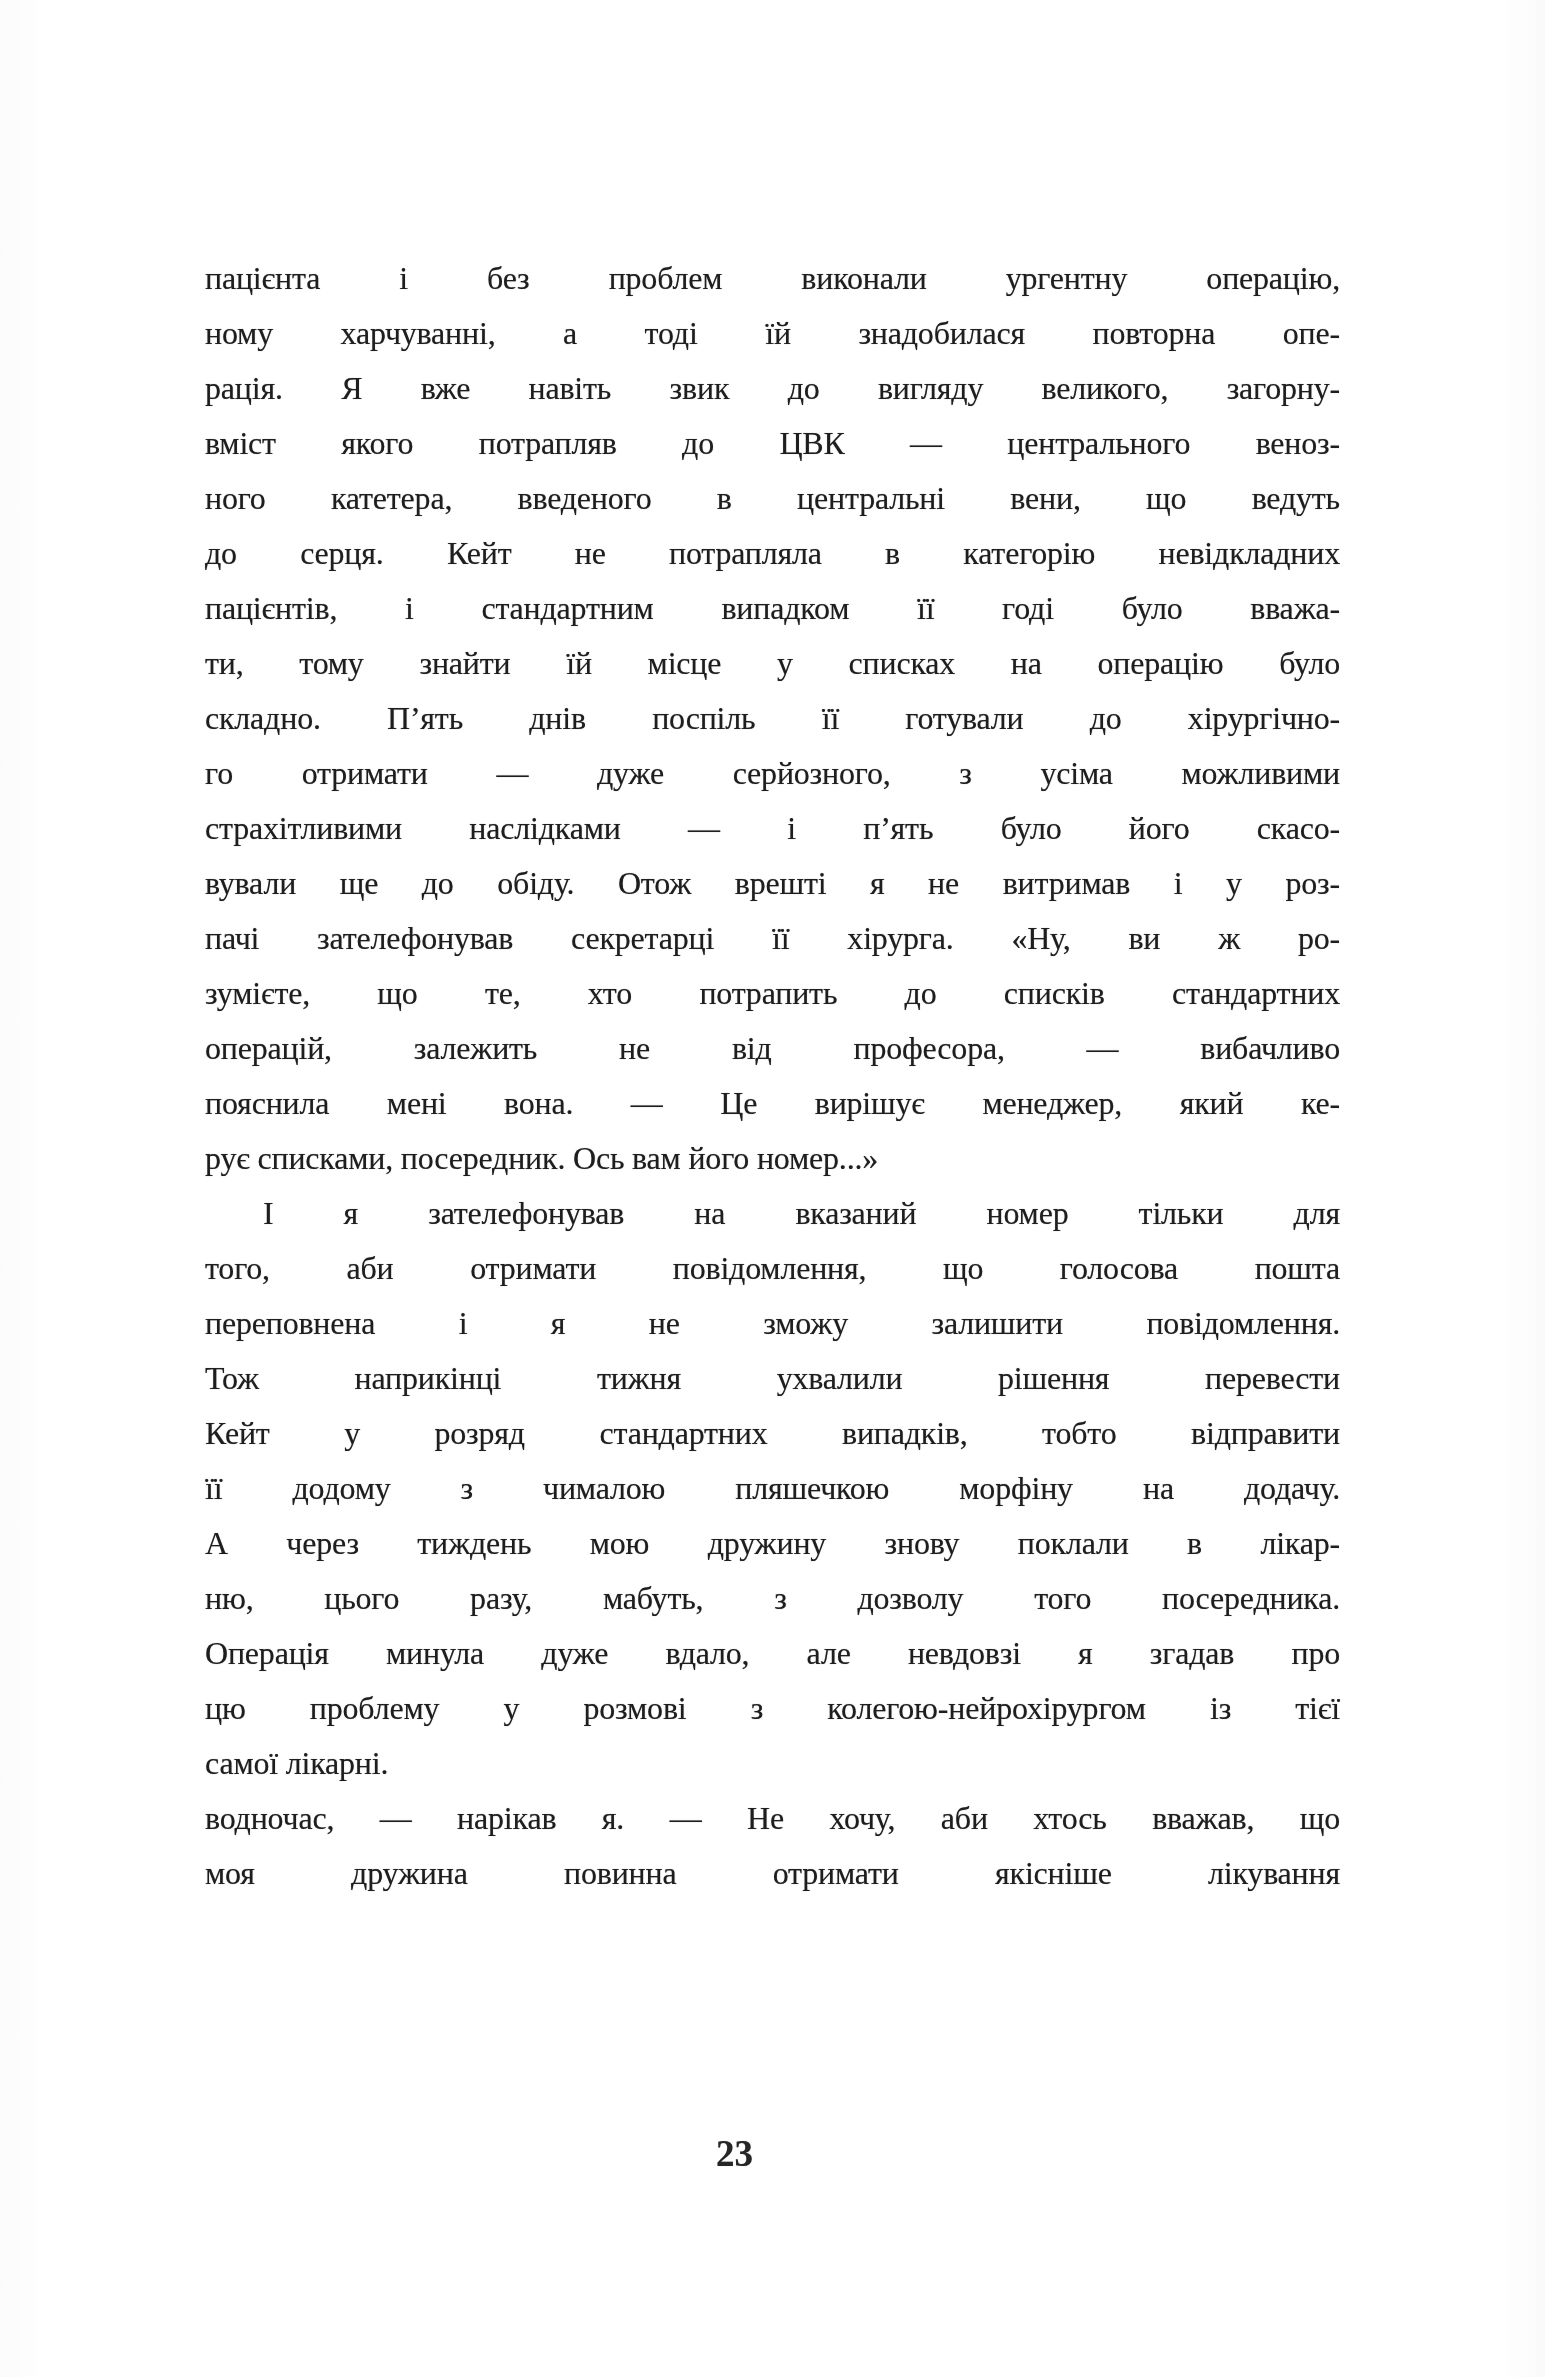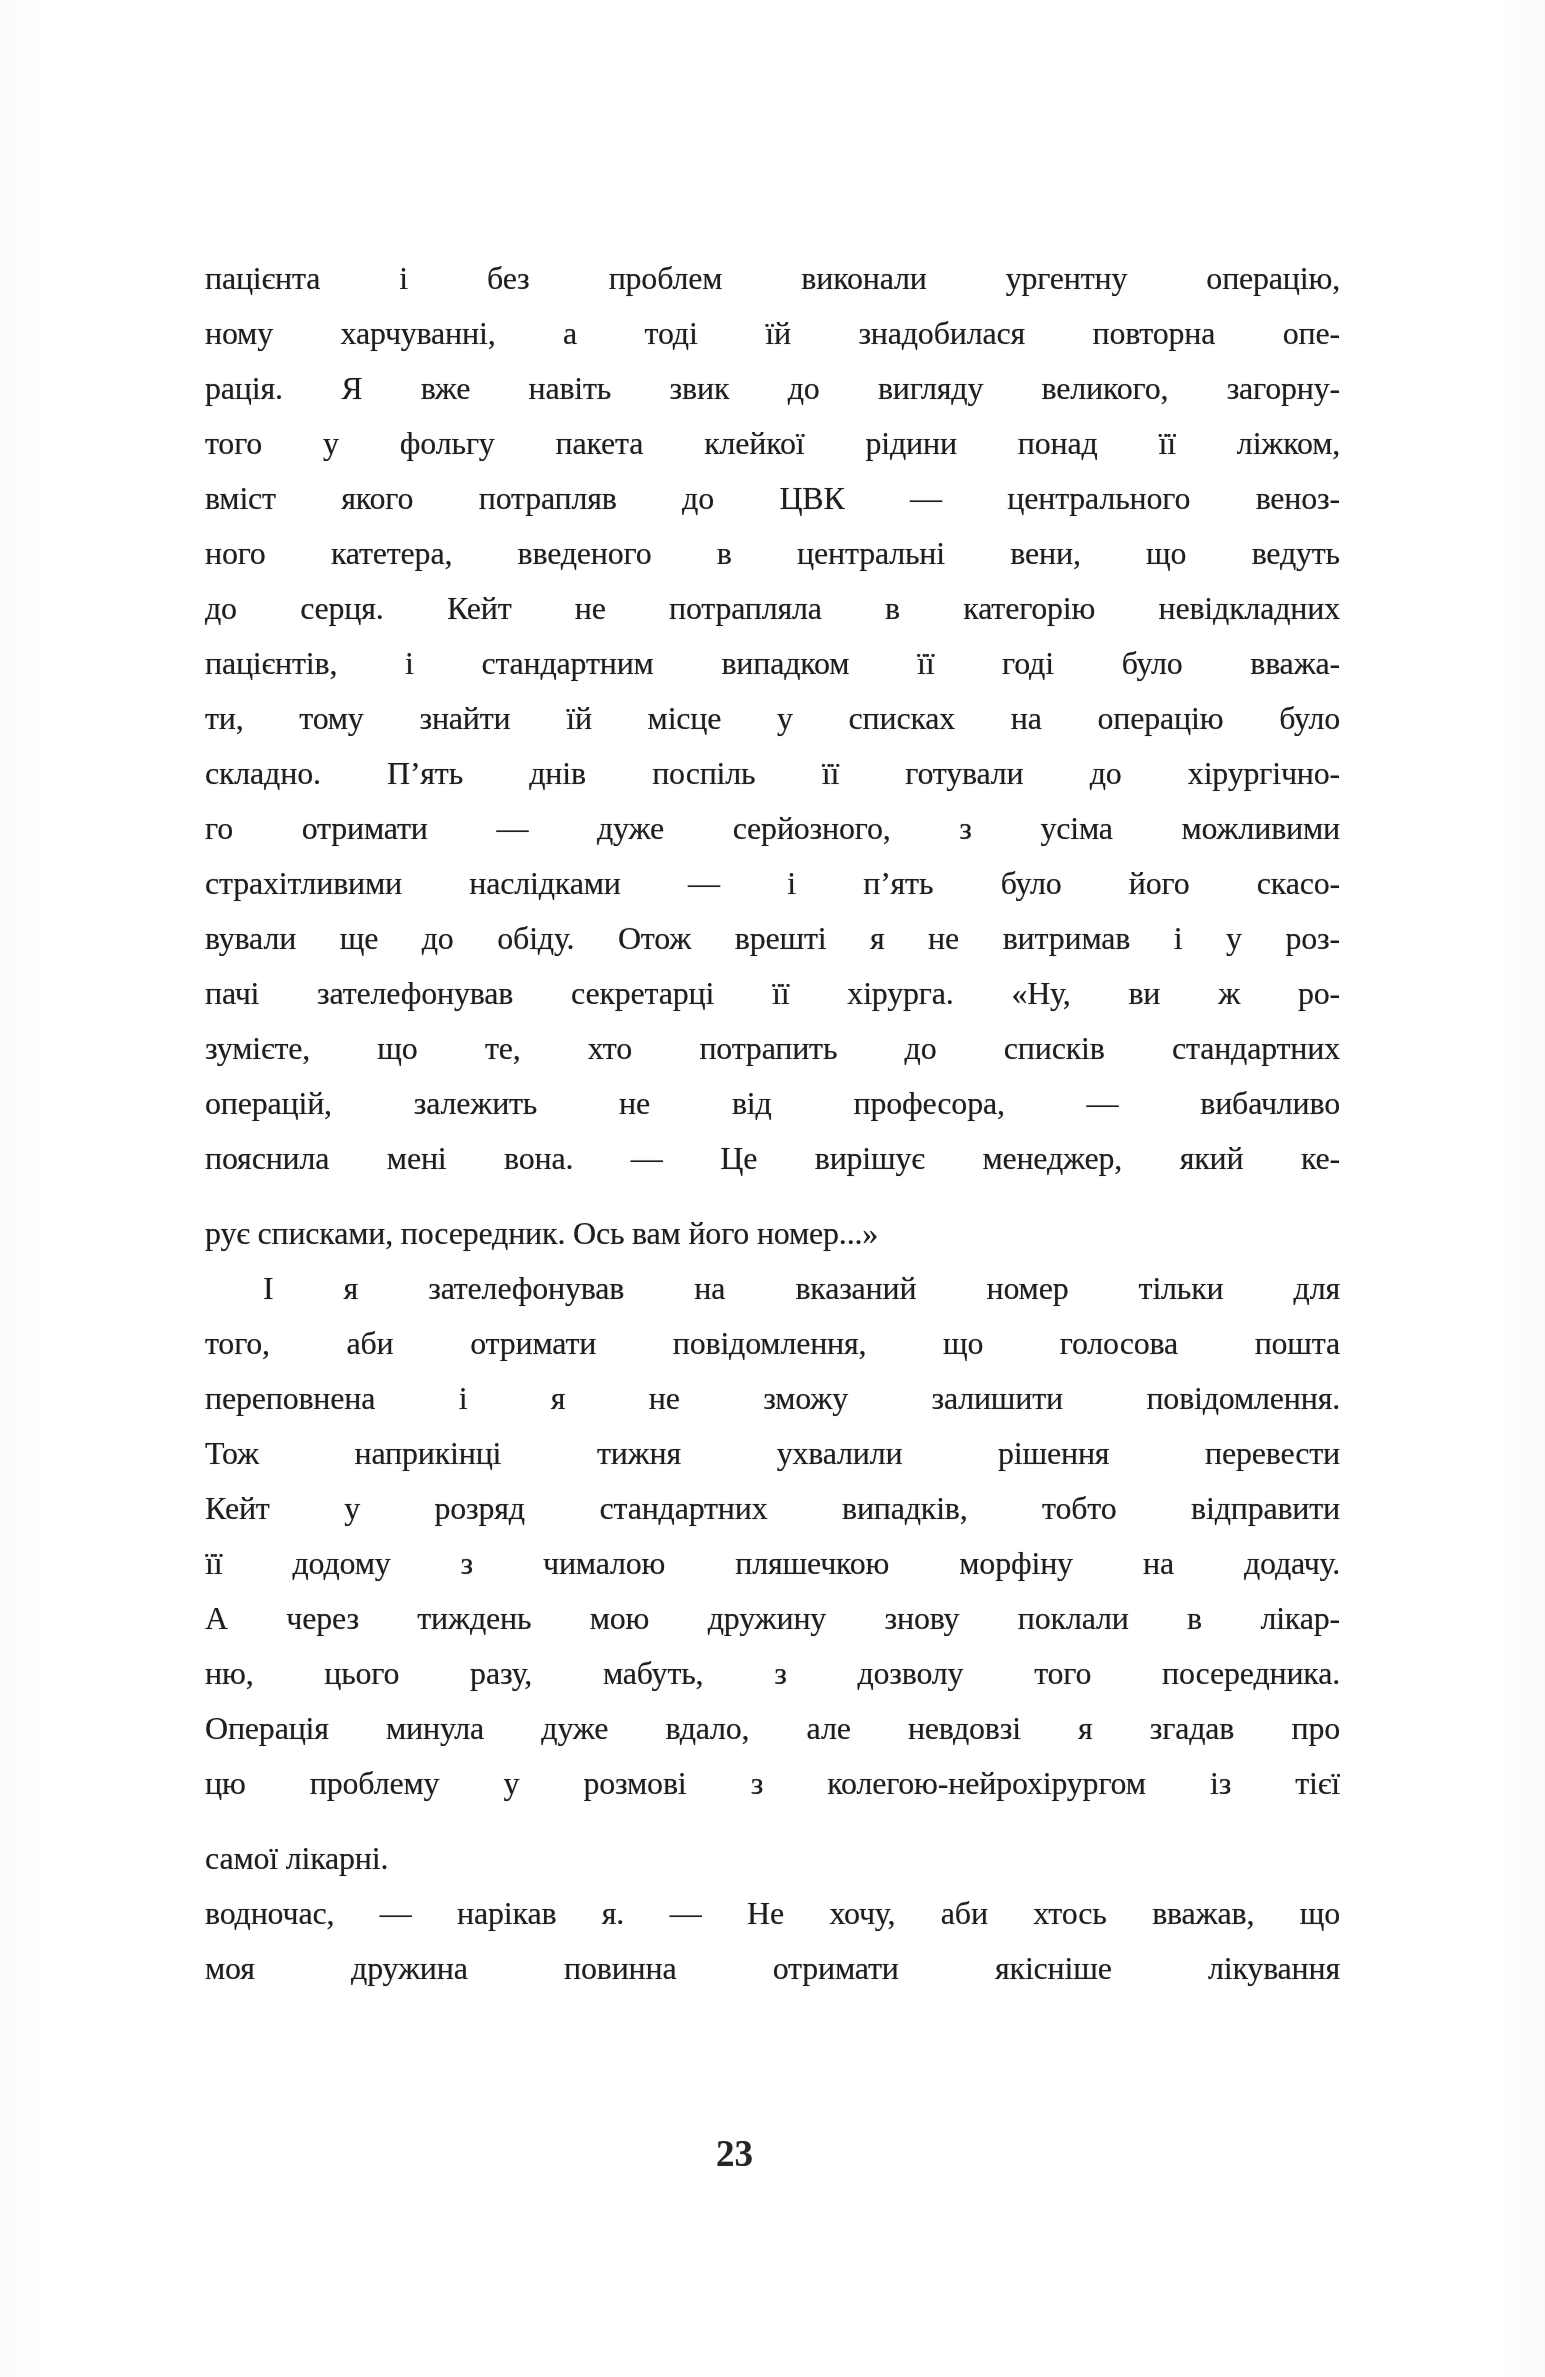--- a/index.html
+++ b/index.html
@@ -36,21 +36,20 @@
     line-height: 55px;
     text-align: justify;
     text-align-last: justify;
     white-space: nowrap;
   }
   .line.indent {
     padding-left: 58px;
   }
   .line.endpara {
     text-align-last: left;
-    margin-top: 20px;
   }
   .page-number {
     position: absolute;
     left: 674px;
     top: 2134px;
     width: 121px;
     text-align: center;
     font-family: Liberation Serif, serif;
     font-weight: 600;
     font-size: 37px;
@@ -60,21 +59,20 @@
   }
 </style>
 </head>
 <body style="background: rgb(255, 255, 255);">
 
 <div class="page">
   <div class="text-block" style="color: rgb(30, 30, 30);">
       <div class="line">пацієнта і без проблем виконали ургентну операцію,</div>
       <div class="line">ному харчуванні, а тоді їй знадобилася повторна опе-</div>
       <div class="line">рація. Я вже навіть звик до вигляду великого, загорну-</div>
-      <div class="line">того у фольгу пакета клейкої рідини понад її ліжком,</div>
       <div class="line">вміст якого потрапляв до ЦВК — центрального веноз-</div>
       <div class="line">ного катетера, введеного в центральні вени, що ведуть</div>
       <div class="line">до серця. Кейт не потрапляла в категорію невідкладних</div>
       <div class="line">пацієнтів, і стандартним випадком її годі було вважа-</div>
       <div class="line">ти, тому знайти їй місце у списках на операцію було</div>
       <div class="line">складно. П’ять днів поспіль її готували до хірургічно-</div>
       <div class="line">го отримати — дуже серйозного, з усіма можливими</div>
       <div class="line">страхітливими наслідками — і п’ять було його скасо-</div>
       <div class="line">вували ще до обіду. Отож врешті я не витримав і у роз-</div>
       <div class="line">пачі зателефонував секретарці її хірурга. «Ну, ви ж ро-</div>

